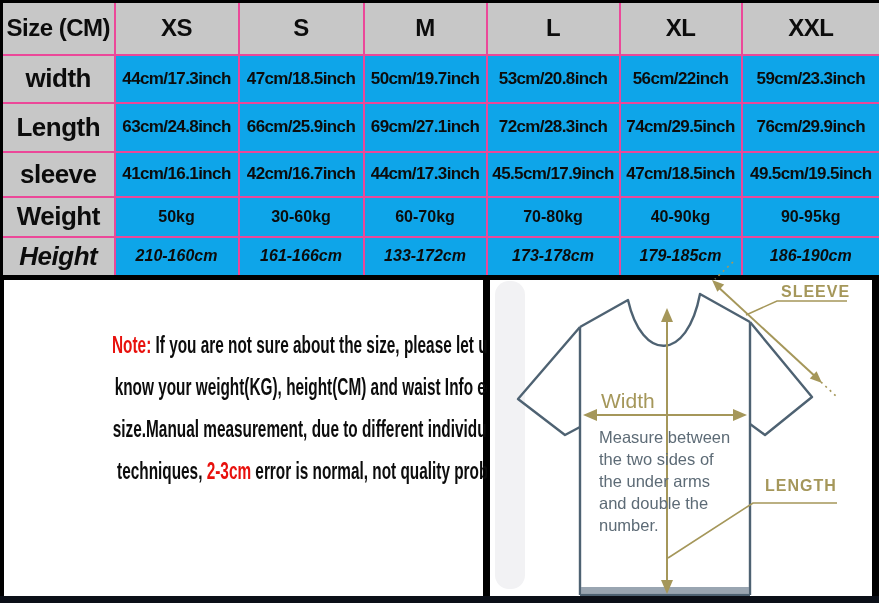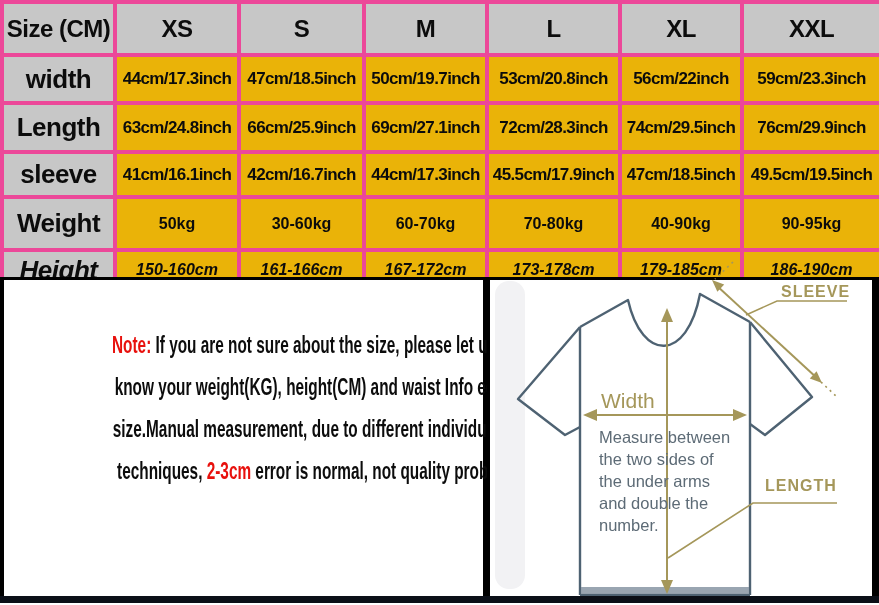--- a/index.html
+++ b/index.html
@@ -7,34 +7,34 @@
     position:relative;width:879px;height:605px;background:#fff;overflow:hidden;
     font-family:"Liberation Sans",sans-serif;
   }
   
   table.size-table{
     position:absolute;left:0;top:0;width:879px;height:277px;
     border-collapse:collapse;table-layout:fixed;
     border:3px solid #000;
   }
   table.size-table td,table.size-table th{
-    border:4px solid #ec4899;text-align:center;vertical-align:middle;
+    border:2px solid #ec4899;text-align:center;vertical-align:middle;
     padding:0;color:#0c0c0c;font-weight:bold;overflow:hidden;white-space:nowrap;
   }
   .cell-gray{background:#c7c7c7;}
-  .cell-white{background:#eab308;}
+  .cell-white{background:#0ea5e9;}
   th.size-h{font-size:24px;letter-spacing:-0.5px;}
   td.row-label{font-size:26px;letter-spacing:-0.5px;}
   td.val-small{font-size:17px;letter-spacing:-0.6px;}
   td.val-mid{font-size:16px;}
   tr.tr-0{height:53px;}
   tr.tr-1{height:48px;}
   tr.tr-2{height:49px;}
   tr.tr-3{height:45px;}
-  tr.tr-4{height:53px;}
+  tr.tr-4{height:40px;}
   tr.tr-5{height:40px;font-style:italic;}
   .dash-l{border-left:2px dashed #000 !important;}
   
   .note-box{
     position:absolute;left:0;top:277px;width:487px;height:326px;
     box-sizing:border-box;background:#fff;
     border:4px solid #000;border-top-width:3px;
     padding-top:44px;text-align:center;
   }
   .note-line{
@@ -117,23 +117,23 @@
           <td class="cell-gray row-label">Weight</td>
           <td class="cell-white val-mid">50kg</td>
           <td class="cell-white val-mid">30-60kg</td>
           <td class="cell-white val-mid dash-l">60-70kg</td>
           <td class="cell-white val-mid">70-80kg</td>
           <td class="cell-white val-mid">40-90kg</td>
           <td class="cell-white val-mid">90-95kg</td>
         </tr>
         <tr class="tr-5">
           <td class="cell-gray row-label">Height</td>
-          <td class="cell-white val-mid">150-160cm</td>
+          <td class="cell-white val-mid">210-160cm</td>
           <td class="cell-white val-mid">161-166cm</td>
-          <td class="cell-white val-mid dash-l">167-172cm</td>
+          <td class="cell-white val-mid dash-l">133-172cm</td>
           <td class="cell-white val-mid">173-178cm</td>
           <td class="cell-white val-mid">179-185cm</td>
           <td class="cell-white val-mid">186-190cm</td>
         </tr>
       </tbody>
   </table>
 
   <div class="note-box" id="note-box">
       <div class="note-line"><span class="squeeze"><span class="note-red">Note:</span><span> If you are not sure about the size, please let us</span></span></div>
       <div class="note-line"><span class="squeeze"><span>know your weight(KG), height(CM) and waist Info ect .</span></span></div>

